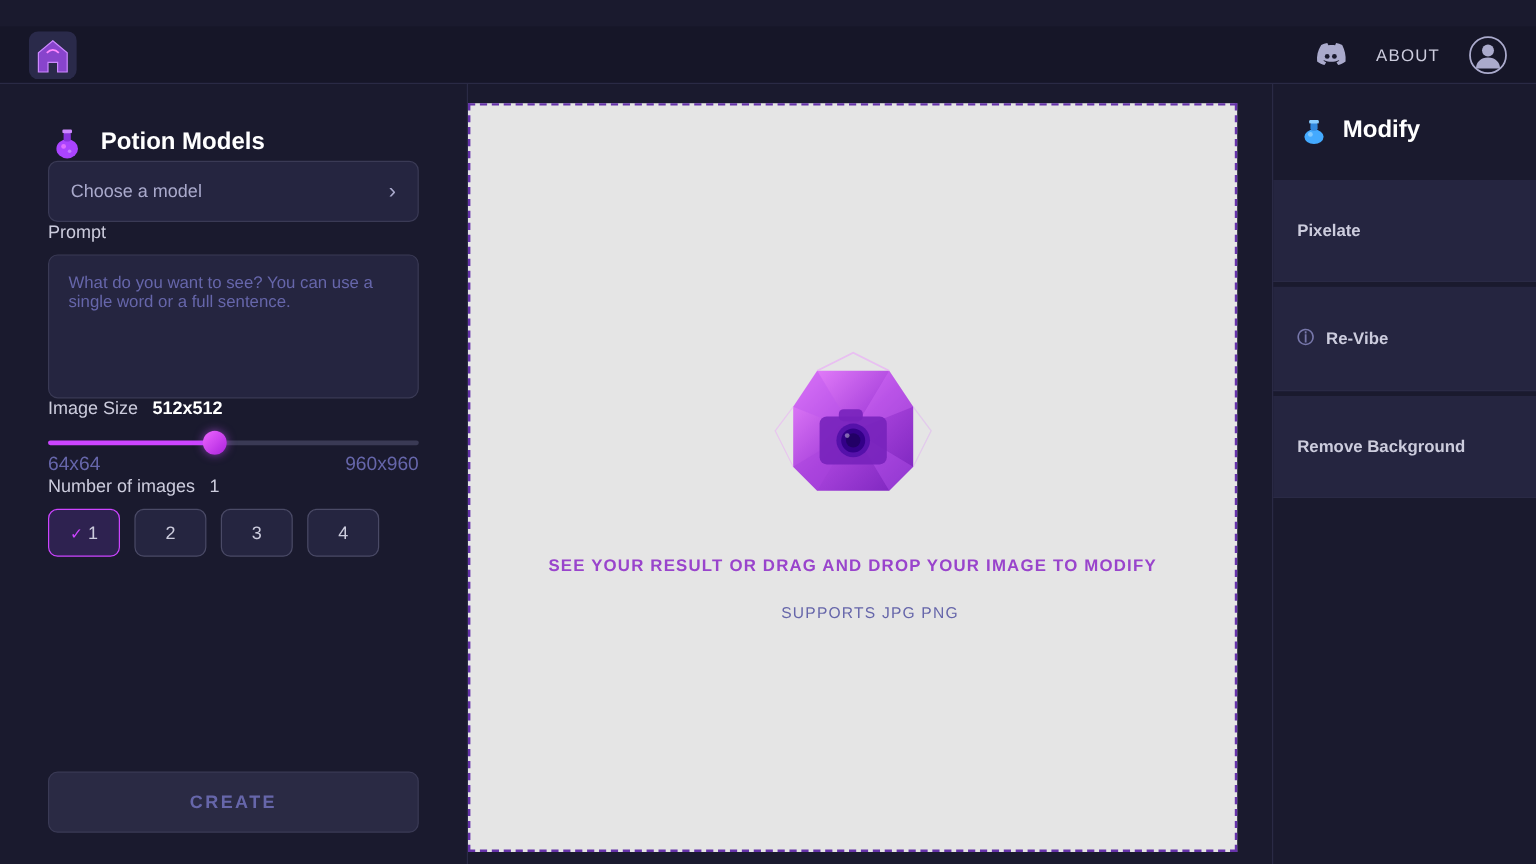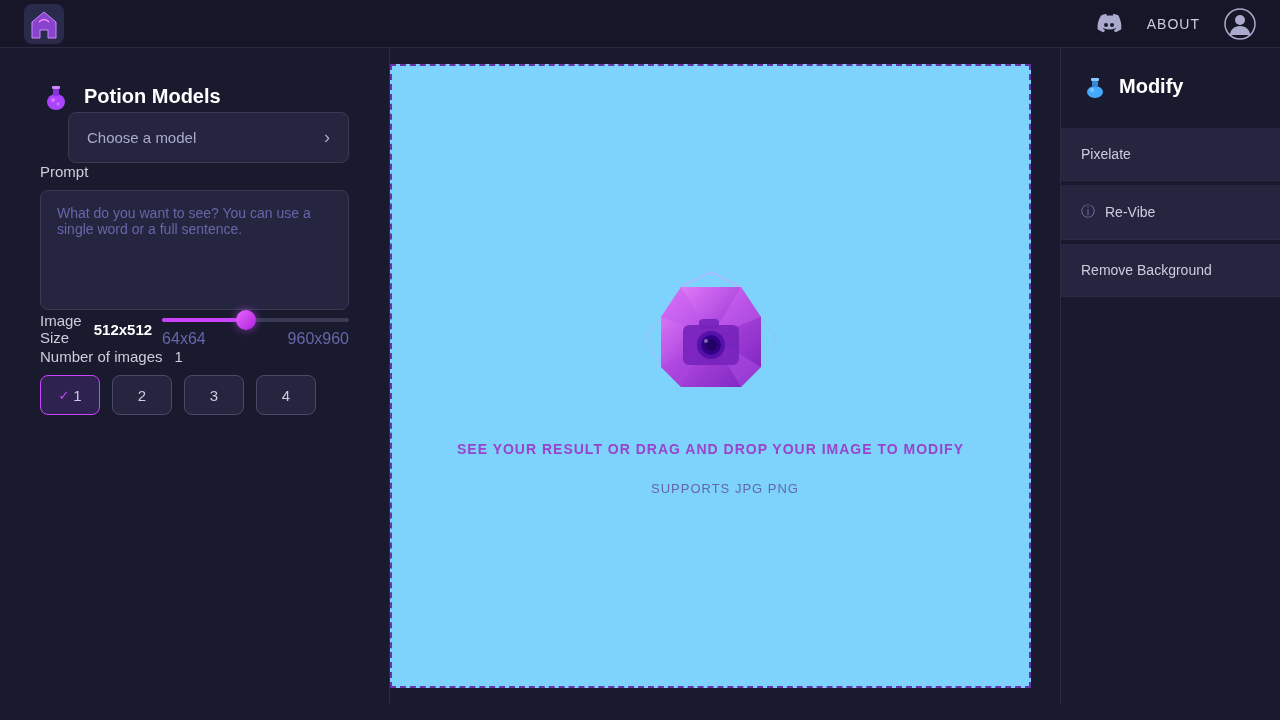--- a/index.html
+++ b/index.html
@@ -15,20 +15,21 @@
 
     
     .header {
       background-color: #161628;
       height: 48px;
       display: flex;
       align-items: center;
       justify-content: space-between;
       padding: 0 24px;
       border-bottom: 1px solid #2a2a45;
+      margin-top: 22px;
     }
     .header-left {
       display: flex;
       align-items: center;
     }
     .logo-icon {
       width: 40px;
       height: 40px;
     }
     .header-right {
@@ -88,21 +89,20 @@
 
     .model-selector {
       background-color: #252540;
       border: 1px solid #3a3a55;
       border-radius: 8px;
       padding: 14px 18px;
       display: flex;
       align-items: center;
       justify-content: space-between;
       cursor: pointer;
-      margin-left: 28px;
     }
     .model-selector-text {
       font-size: 15px;
       color: #aaaacc;
     }
     .chevron-right {
       color: #aaaacc;
       font-size: 18px;
     }
 
@@ -127,21 +127,21 @@
       height: 120px;
       outline: none;
       font-family: inherit;
     }
     .prompt-textarea::placeholder {
       color: #6666aa;
     }
 
     .image-size-section {
       display: flex;
-      flex-direction: row;
+      flex-direction: column;
       gap: 10px;
     }
     .image-size-header {
       display: flex;
       align-items: center;
       gap: 12px;
     }
     .image-size-value {
       font-size: 15px;
       color: #ffffff;
@@ -234,21 +234,21 @@
       font-weight: 600;
       letter-spacing: 2px;
       cursor: pointer;
       text-align: center;
       margin-top: auto;
     }
 
     
     .center-panel {
       flex: 1;
-      background-color: #7dd3fc;
+      background-color: #e5e5e5;
       border: 2px dashed #6633aa;
       margin: 16px 0;
       display: flex;
       flex-direction: column;
       align-items: center;
       justify-content: center;
       gap: 24px;
       position: relative;
     }
 
@@ -297,24 +297,24 @@
     .modify-title {
       font-size: 20px;
       font-weight: 600;
       color: #ffffff;
     }
 
     .modify-option {
       background-color: #252540;
       border: none;
       border-bottom: 1px solid #2a2a45;
-      padding: 18px 20px;
+      padding: 34px 20px;
       color: #ccccdd;
       font-size: 14px;
-      font-weight: 400;
+      font-weight: 700;
       cursor: pointer;
       text-align: left;
       display: flex;
       align-items: center;
       gap: 10px;
     }
     .modify-option:first-of-type {
       border-top: 1px solid #2a2a45;
     }
 
@@ -409,20 +409,21 @@
         </div>
         <div class="num-option">
           <span>3</span>
         </div>
         <div class="num-option">
           <span>4</span>
         </div>
       </div>
     </div>
 
+    <div class="create-button">CREATE</div>
 
   </aside>
 
   <main class="center-panel">
 
     <svg class="camera-gem" viewBox="0 0 160 160" fill="none" xmlns="http://www.w3.org/2000/svg">
 
       <path d="M30 60 L50 30 L110 30 L130 60 L130 110 L110 130 L50 130 L30 110 Z" fill="url(#gemGrad)"></path>
 
       <path d="M50 30 L80 15 L110 30" stroke="#ee99ff" stroke-width="1.5" fill="none" opacity="0.5"></path>

